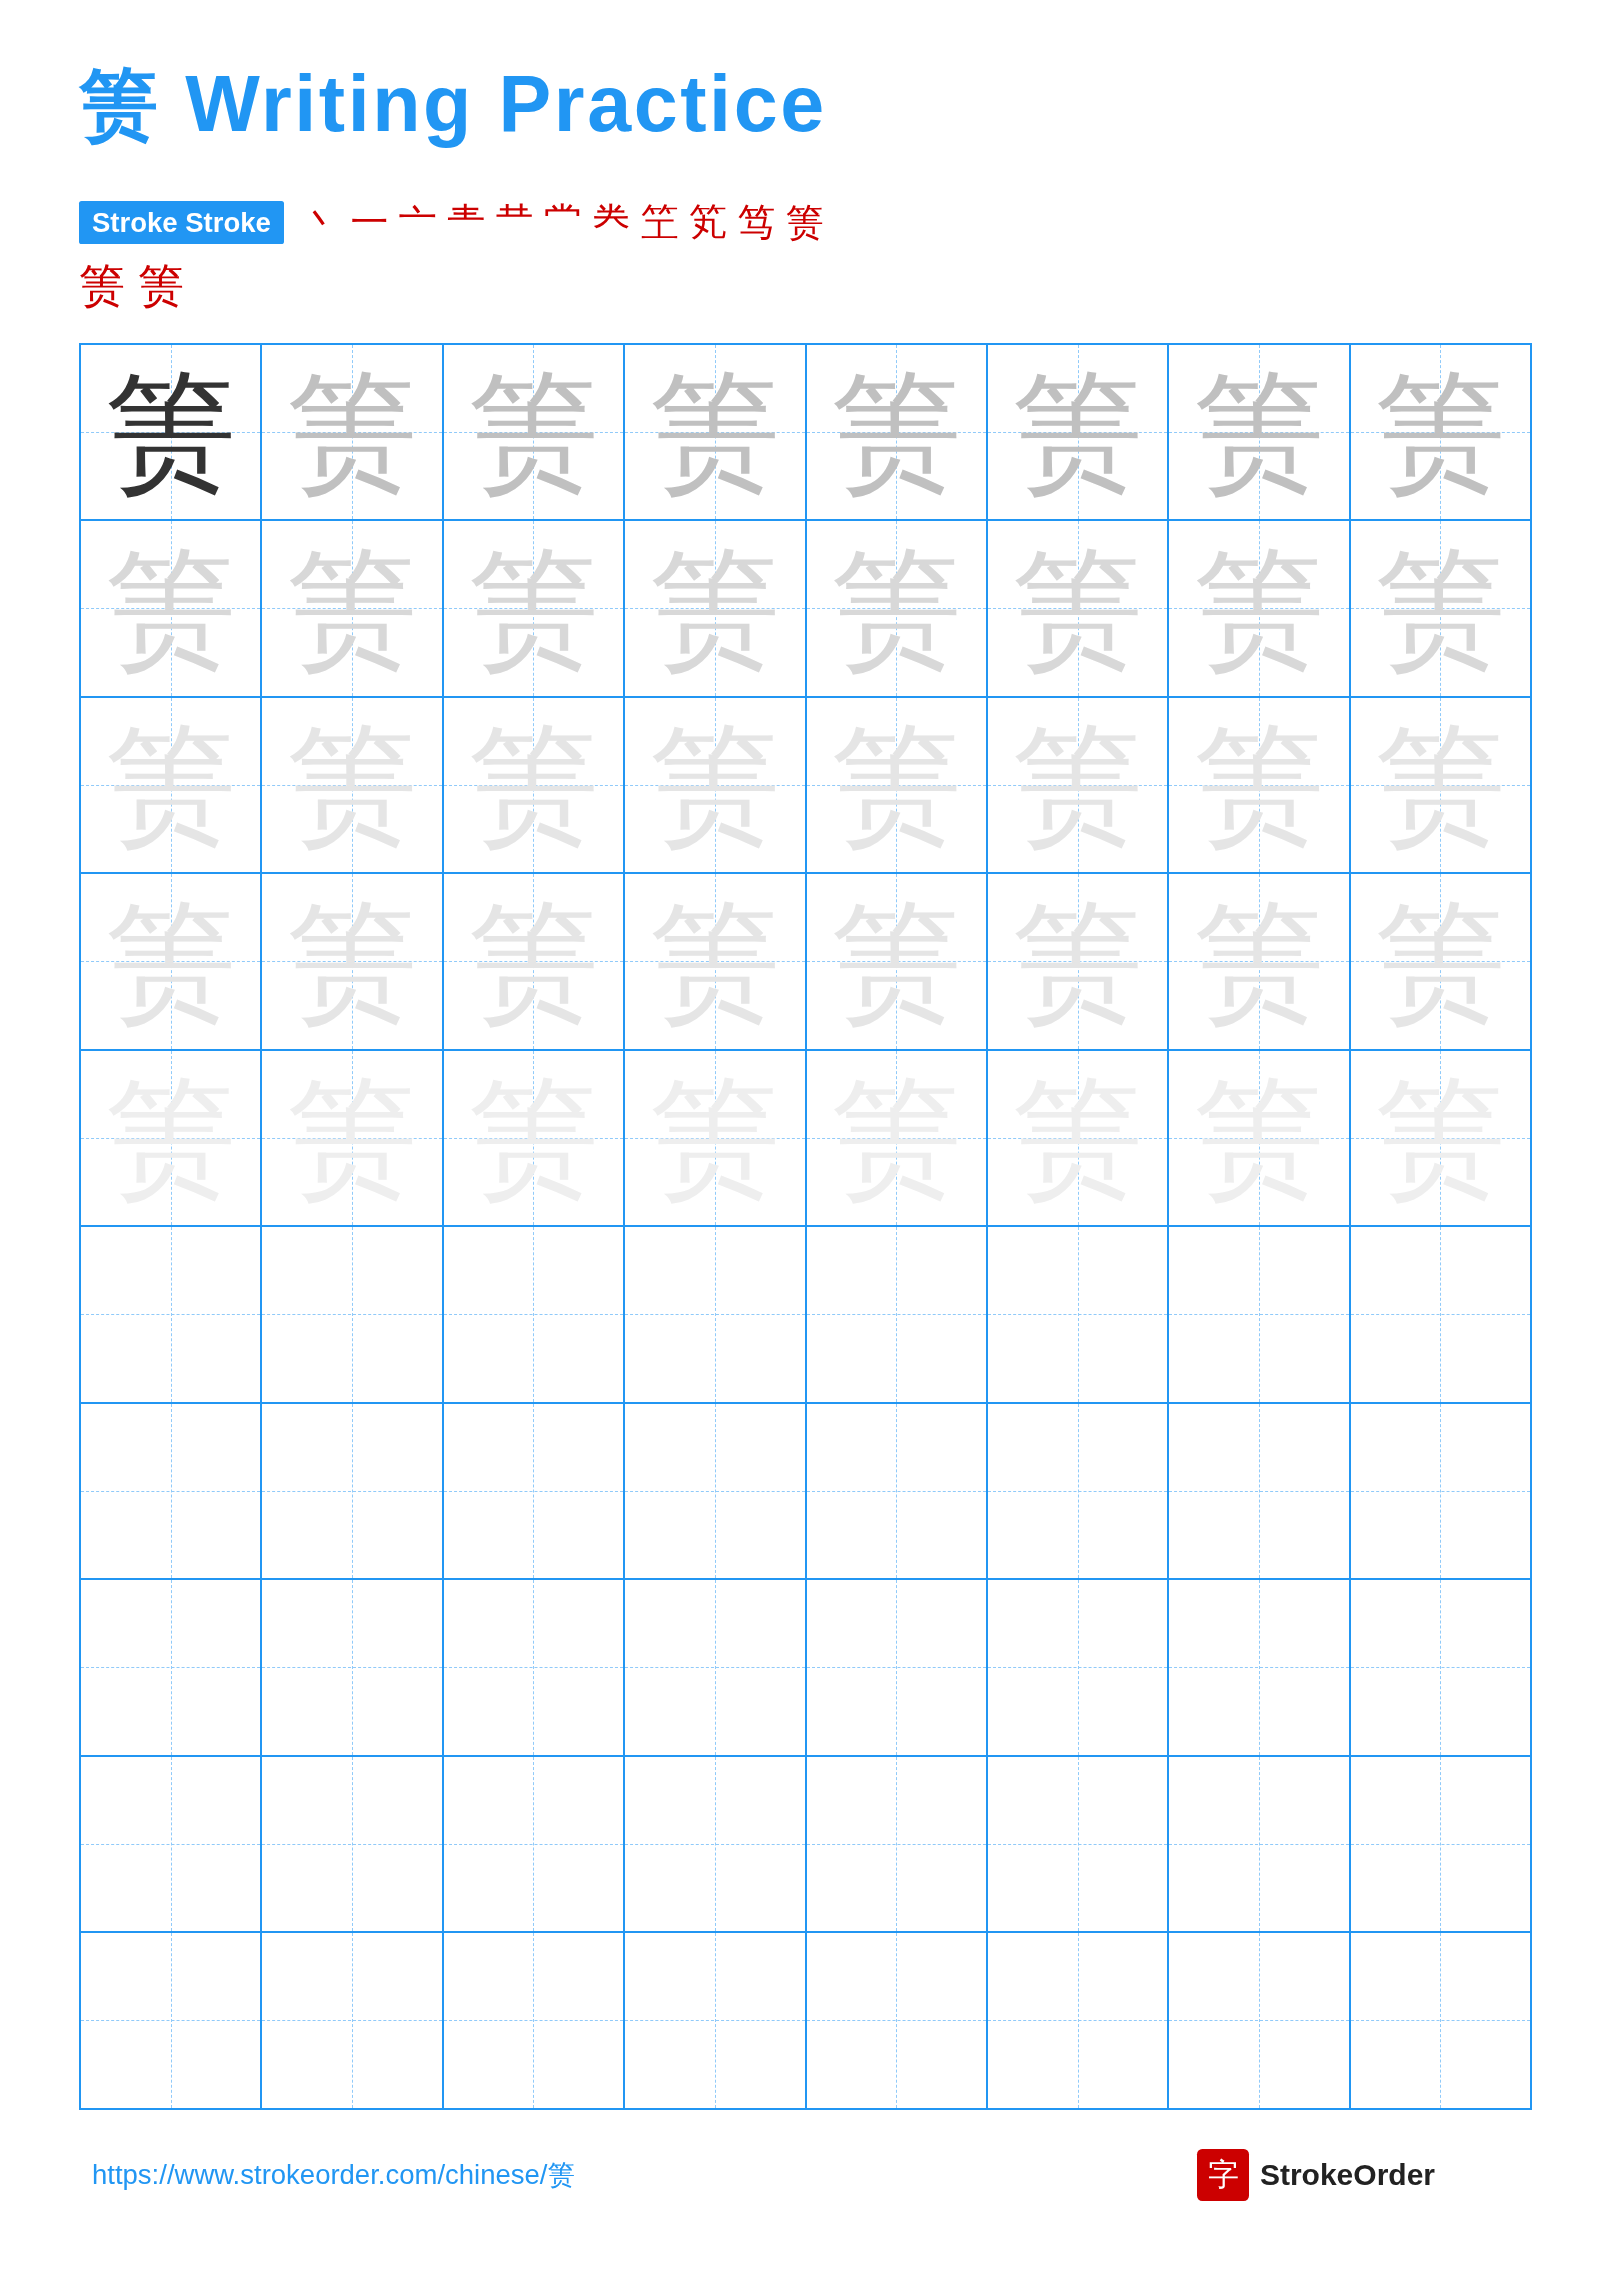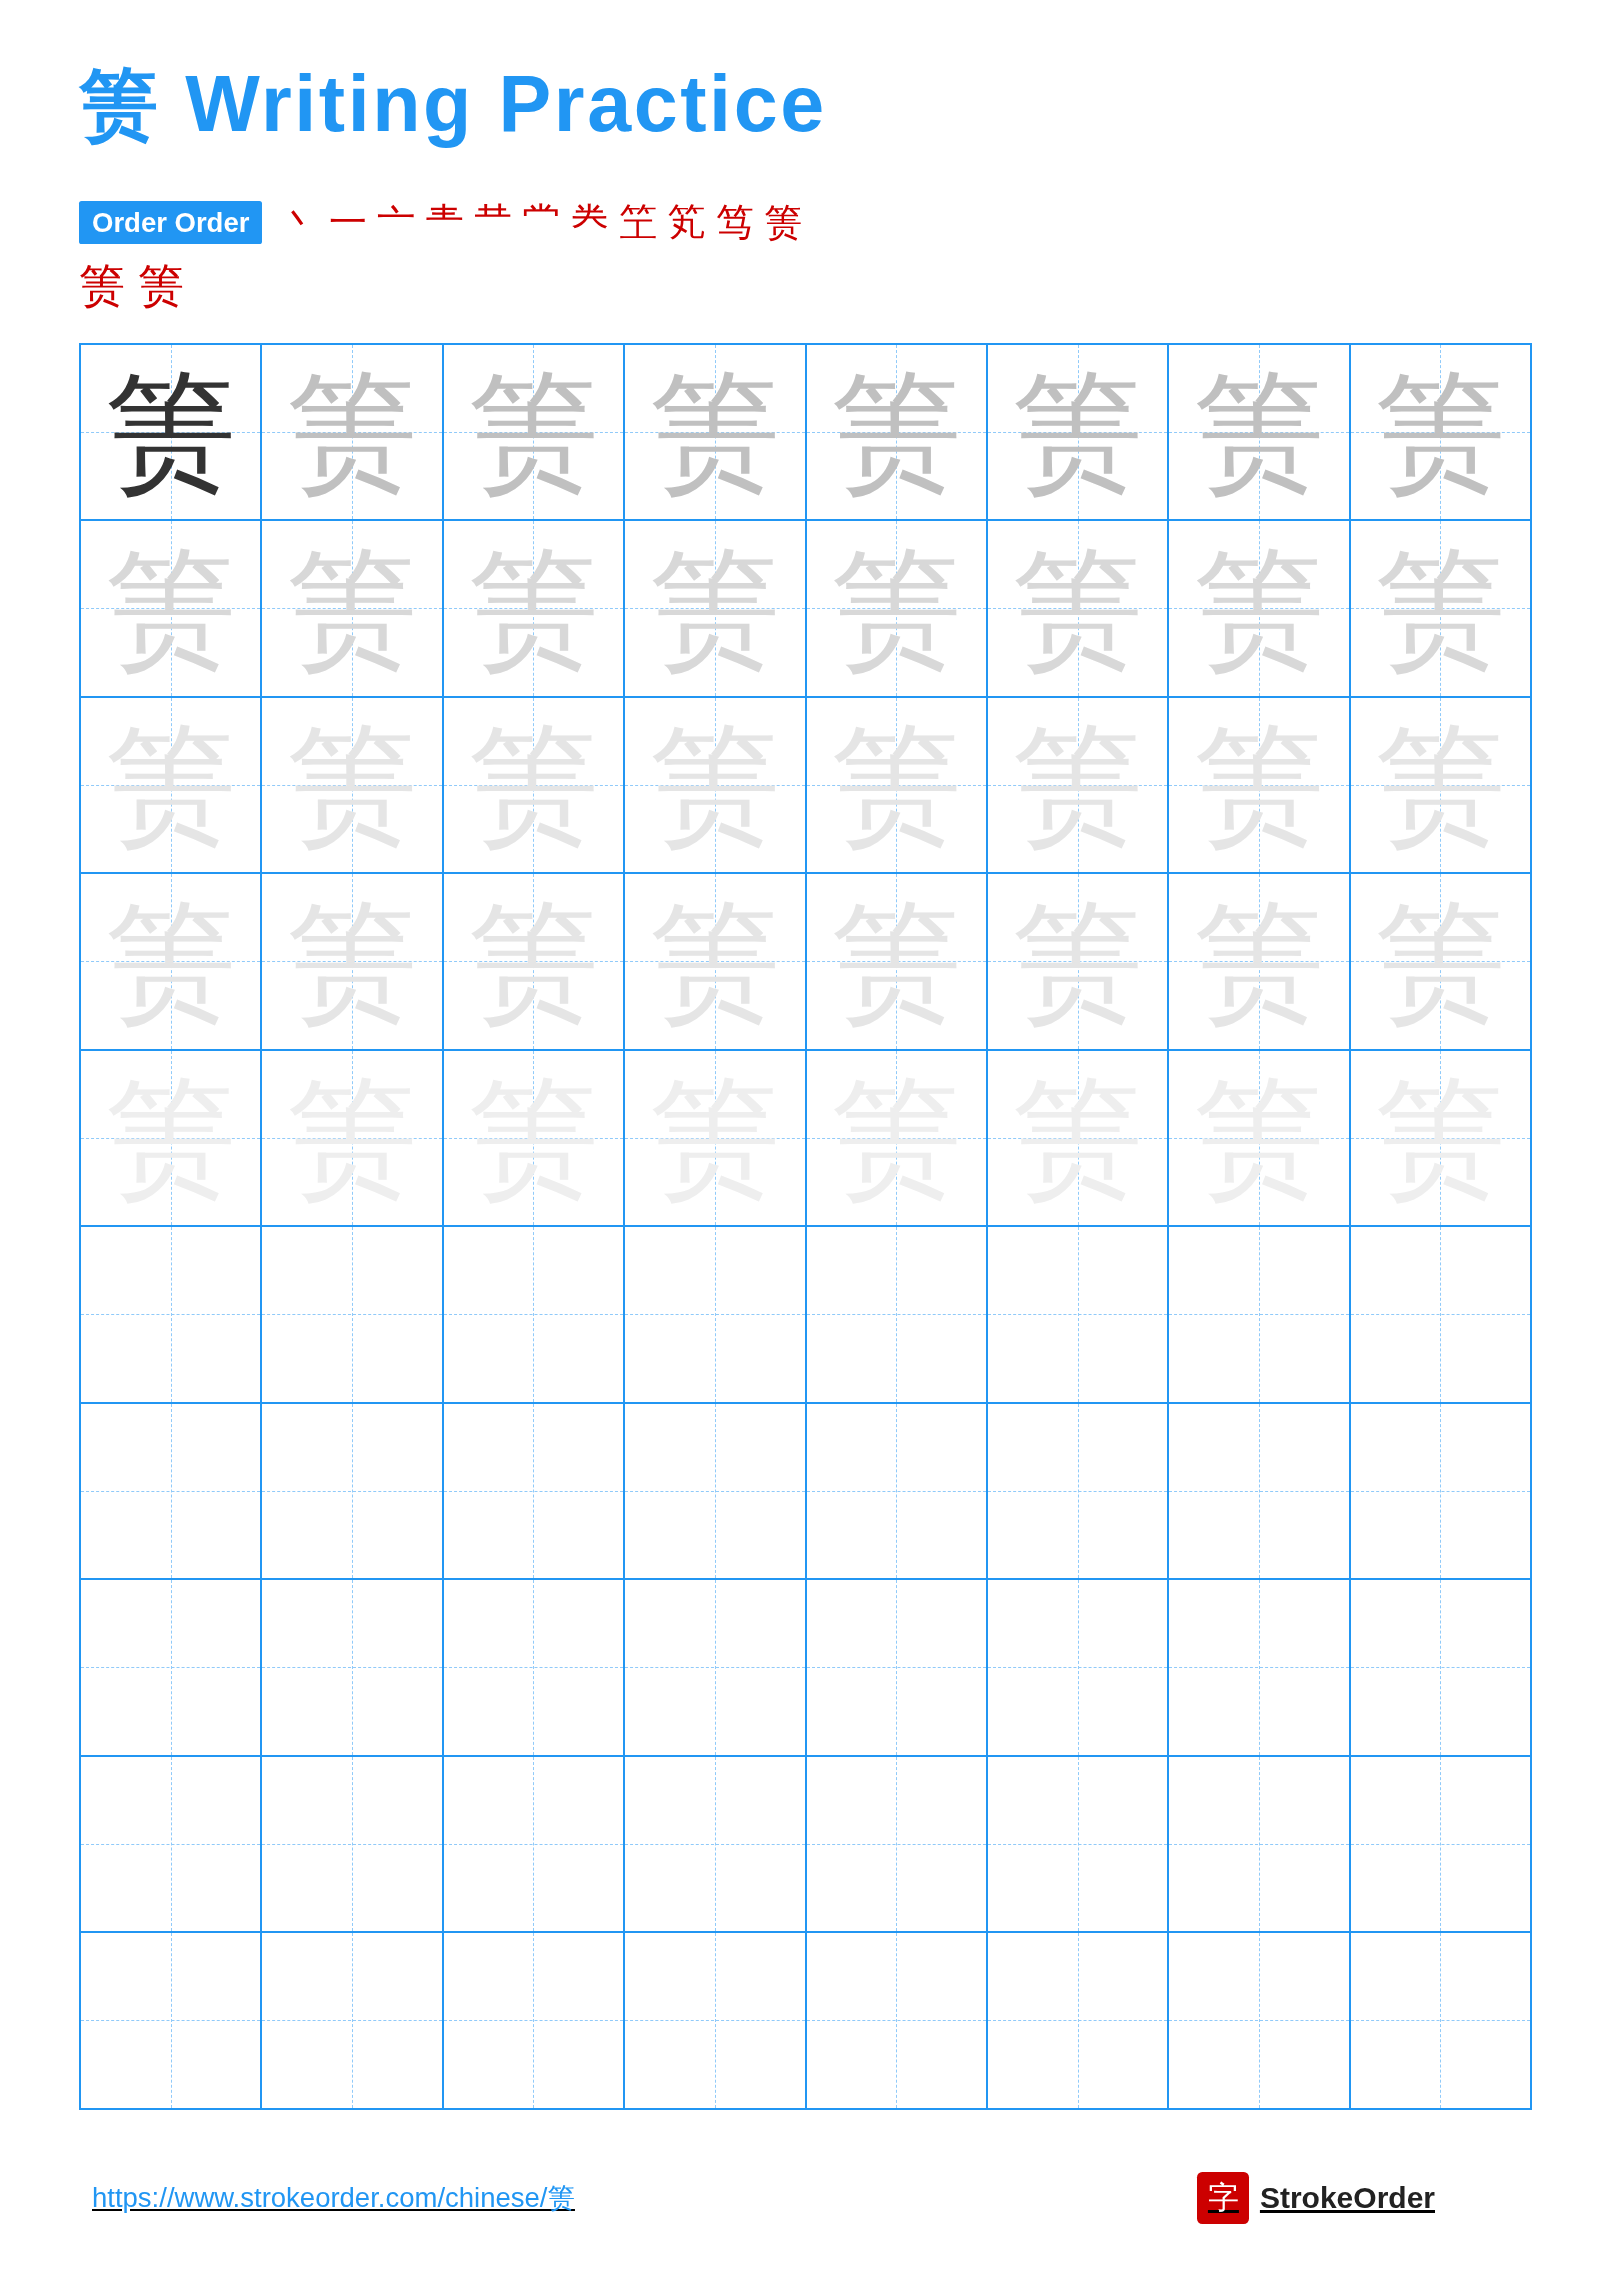--- a/index.html
+++ b/index.html
@@ -153,23 +153,22 @@
     .cell-char.lightest {
       color: #eeeeee;
     }
 
     
     .footer {
       width: 100%;
       display: flex;
       align-items: center;
       justify-content: space-between;
-      margin-top: 62px;
+      margin-top: 39px;
       padding: 0 13px;
-      text-decoration: underline;
     }
 
     .footer-url {
       font-size: 27.5px;
       color: #2196F3;
       font-family: Arial, sans-serif;
     }
 
     .footer-brand {
       display: flex;
@@ -200,21 +199,21 @@
 </head>
 <body>
 
 <div class="page">
 
   <h1 class="title">
     <span class="title-char">箦</span><span> Writing Practice</span>
   </h1>
 
   <div class="stroke-order-row">
-    <span class="stroke-order-badge">Order Order</span>
+    <span class="stroke-order-badge">Stroke Stroke</span>
     <div class="stroke-chars">
       <span class="stroke-char">丶</span>
       <span class="stroke-char">一</span>
       <span class="stroke-char">亠</span>
       <span class="stroke-char">龶</span>
       <span class="stroke-char">龷</span>
       <span class="stroke-char">龸</span>
       <span class="stroke-char">龹</span>
       <span class="stroke-char">笁</span>
       <span class="stroke-char">笂</span>

